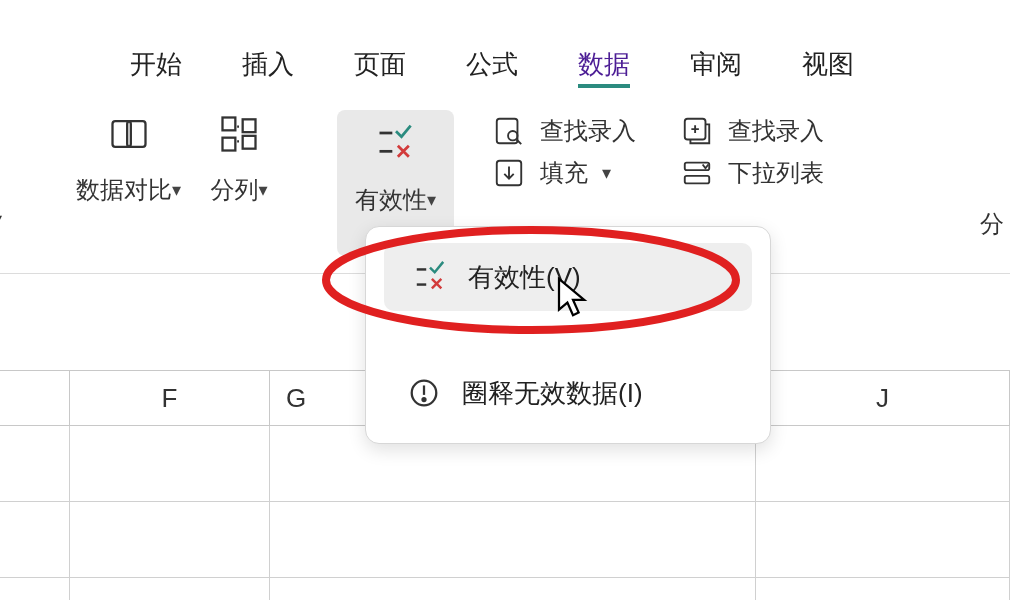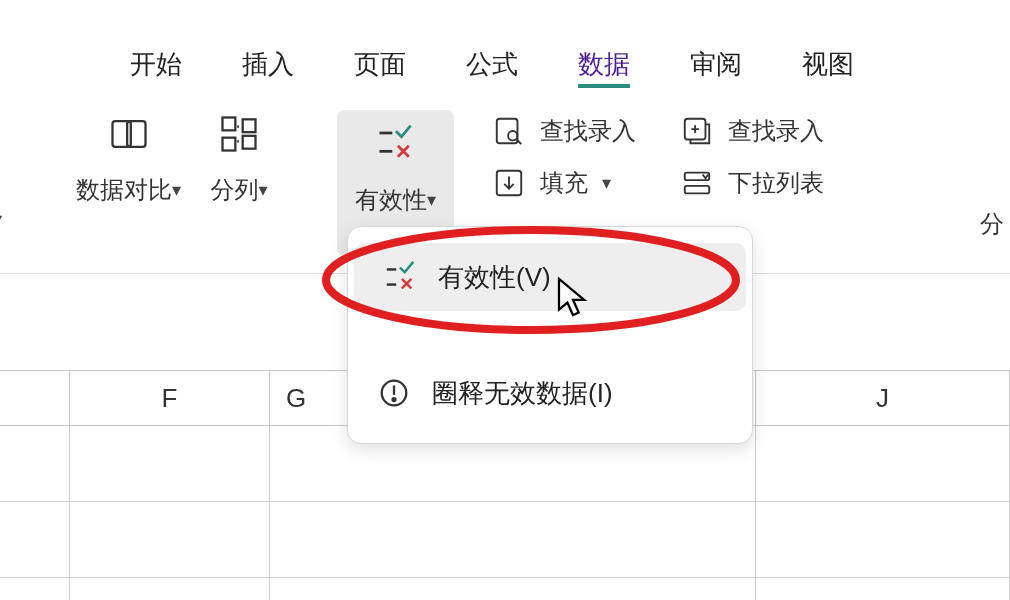--- a/index.html
+++ b/index.html
@@ -58,39 +58,39 @@
       align-items: center;
       white-space: nowrap;
     }
     .chev { font-size: 18px; color: #444; }
     .icon-slot {
       width: 48px; height: 48px;
       display:flex; align-items:center; justify-content:center;
       color:#333;
     }
     
-    .side-col { display:flex; flex-direction:column; gap:10px; align-items:flex-start; }
+    .side-col { display:flex; flex-direction:column; align-items:flex-start; }
     .side-btn {
       display:flex; align-items:center; gap:14px;
       font-size:24px; color:#333;
       padding:4px 6px;
       white-space:nowrap;
     }
     .side-btn .mini-icon{ width:34px;height:34px;display:flex;align-items:center;justify-content:center;color:#333;}
     .validity-btn { background:#e9e9e9; border-radius:8px; padding:10px 18px 40px 18px;margin-left:40px;}
     
     .dropdown {
       position:absolute;
-      top:226px; left:347px;
+      top:226px; left:365px;
       width:406px;
       background:#ffffff;
       border:1px solid #d7d7d7;
       border-radius:14px;
       box-shadow:0 6px 18px rgba(0,0,0,0.12);
-      padding:16px 0;
+      padding:16px 12px;
       z-index:10;
     }
     .dd-item{
       display:flex; align-items:center; gap:20px;
       padding:16px 28px;
       font-size:26px; color:#222;
       white-space:nowrap;
       margin-top:48px;
     }
     .dd-item.hover{ background:#eeeeee; margin:0 6px; border-radius:10px;}

